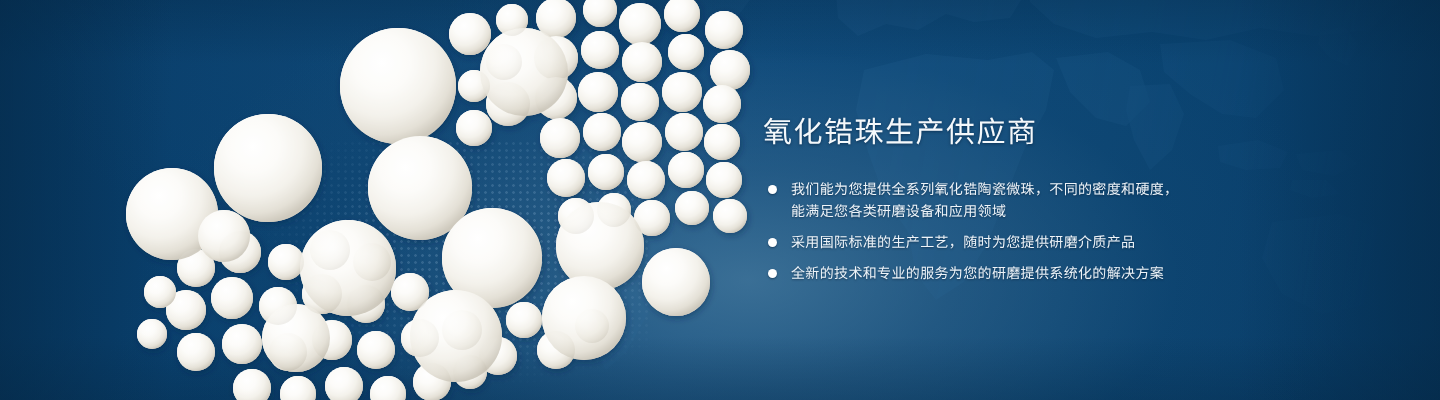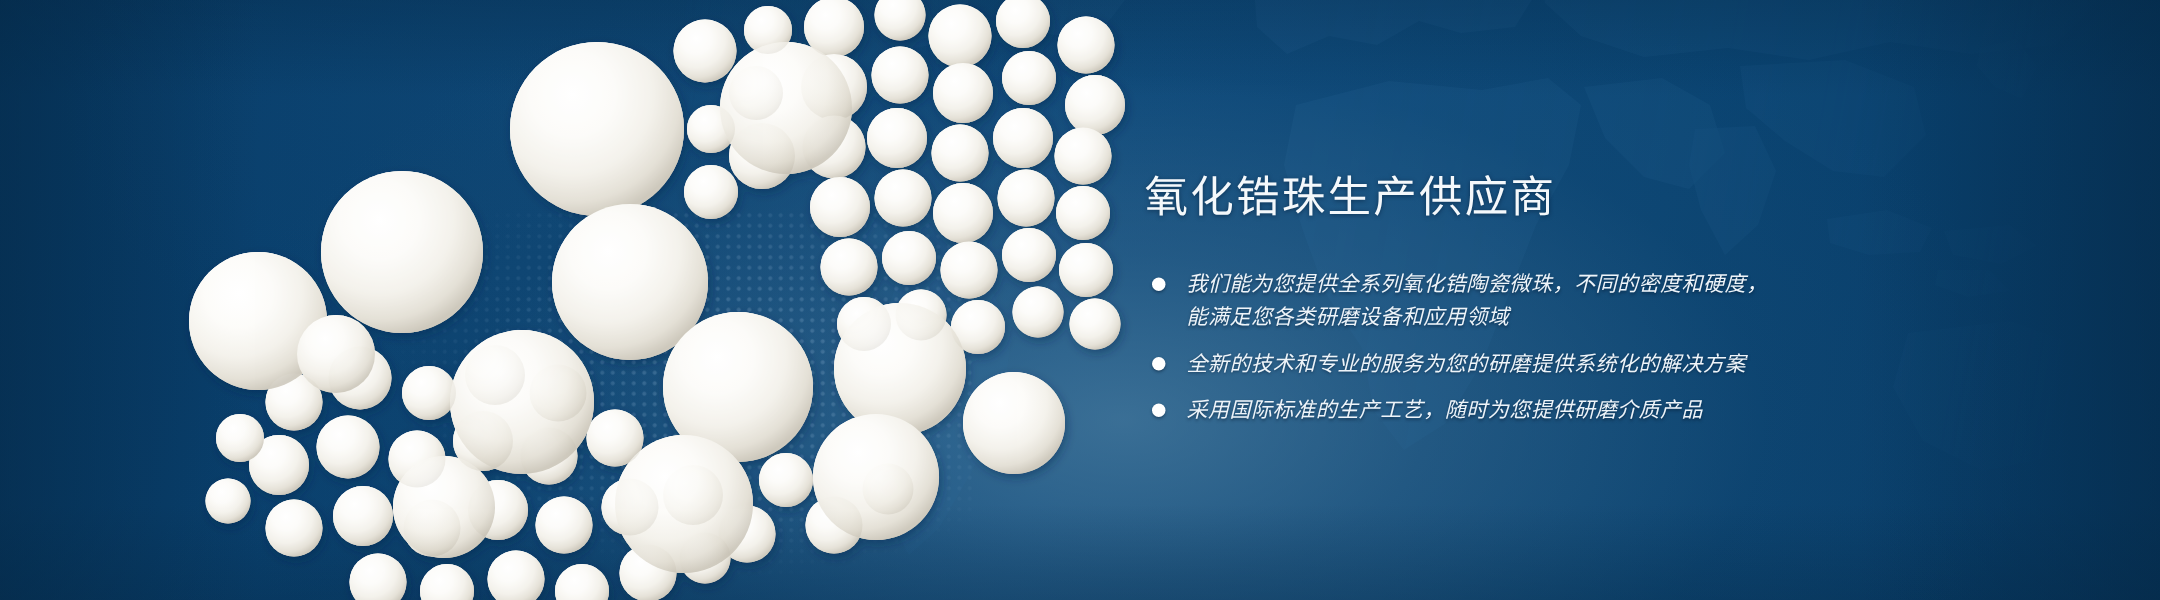--- a/index.html
+++ b/index.html
@@ -104,21 +104,20 @@
     letter-spacing: 1.5px;
     color: #f4f8fb;
     text-shadow: 0 1px 3px rgba(0,22,46,0.55);
     white-space: nowrap;
   }
 
   .bullets {
     list-style: none;
     margin: 26px 0 0 0;
     padding: 0;
-    font-style: italic;
   }
   .bullet {
     position: relative;
     padding-left: 28px;
     margin-bottom: 9px;
     font-size: 14px;
     line-height: 22px;
     color: #eef4f9;
     letter-spacing: 0.35px;
     text-shadow: 0 1px 2px rgba(0,20,42,0.5);
@@ -322,22 +321,22 @@
   <div class="copy">
     <h1 class="headline">氧化锆珠生产供应商</h1>
 
     <ul class="bullets">
       <li class="bullet">
         <span class="bullet-dot"></span>
         <span>我们能为您提供全系列氧化锆陶瓷微珠，不同的密度和硬度，能满足您各类研磨设备和应用领域</span>
       </li>
       <li class="bullet">
         <span class="bullet-dot"></span>
-        <span>全新的技术和专业的服务为您的研磨提供系统化的解决方案</span>
+        <span>采用国际标准的生产工艺，随时为您提供研磨介质产品</span>
       </li>
       <li class="bullet">
         <span class="bullet-dot"></span>
-        <span>采用国际标准的生产工艺，随时为您提供研磨介质产品</span>
+        <span>全新的技术和专业的服务为您的研磨提供系统化的解决方案</span>
       </li>
     </ul>
   </div>
 
 </div>
 
 </body></html>

